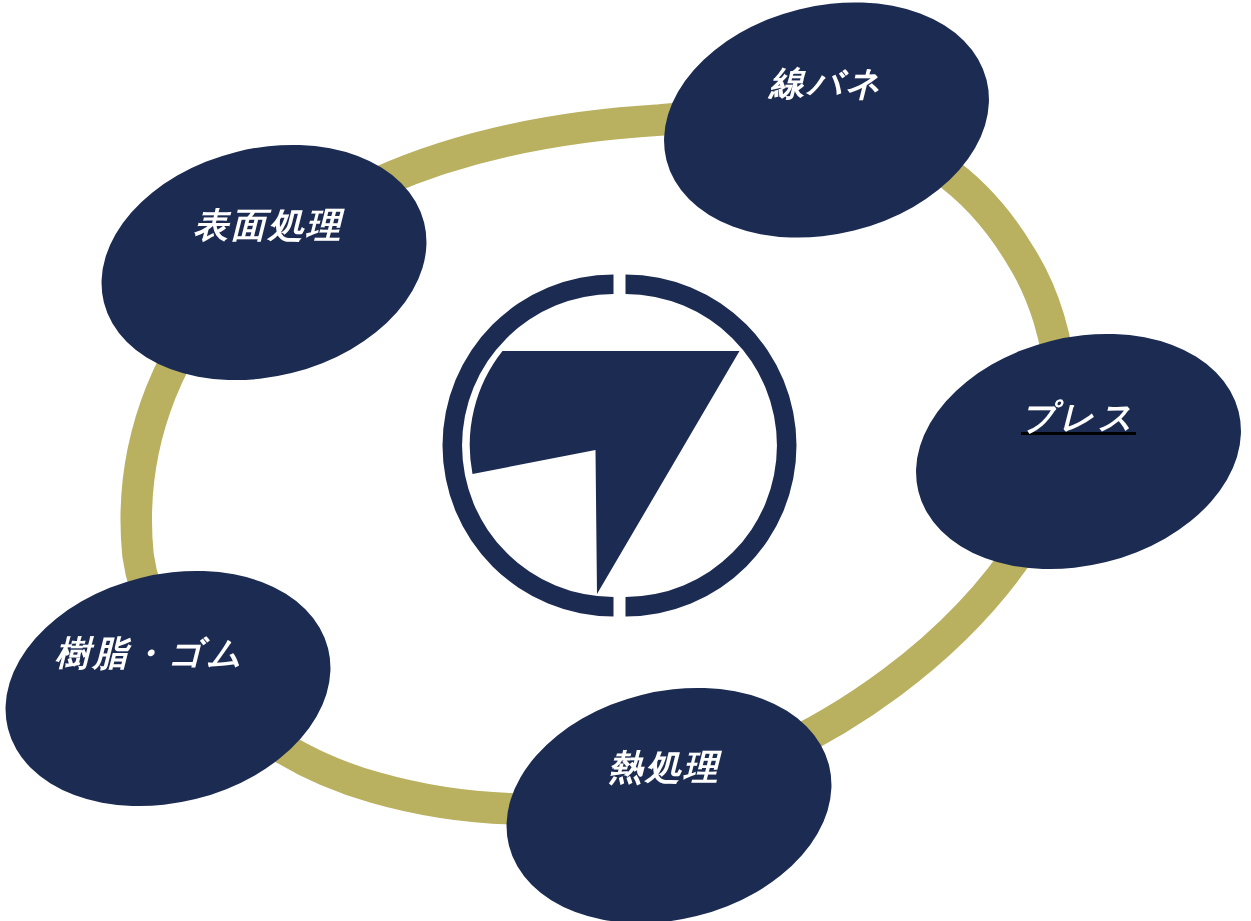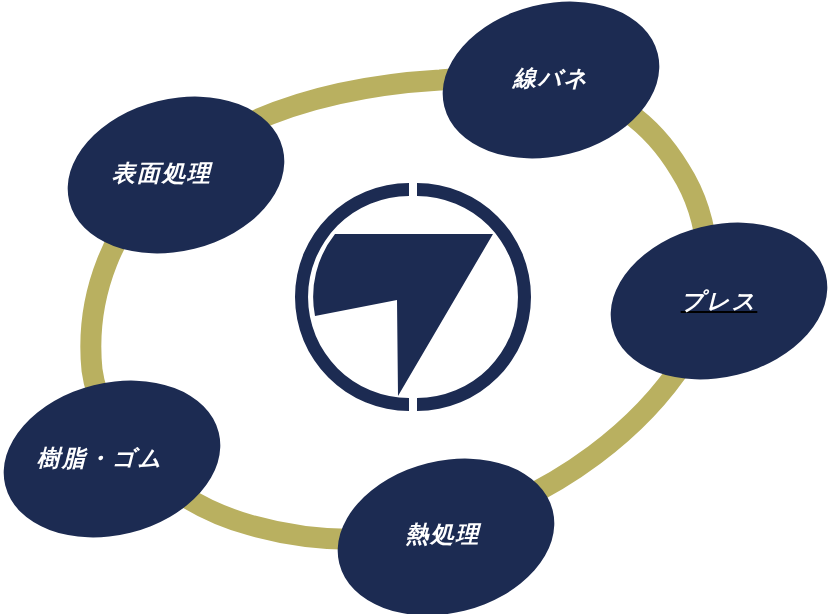--- a/index.html
+++ b/index.html
@@ -1,18 +1,18 @@
 <!DOCTYPE html>
 <html><head>
 <meta charset="utf-8">
 <style>
   html,body{margin:0;padding:0;background:#ffffff;}
   #stage{position:relative;width:834px;height:614px;overflow:hidden;background:#ffffff;}
   svg.layer{position:absolute;left:0;top:0;}
-  .node{position:absolute;display:flex;align-items:center;justify-content:center;}
+  .node{position:absolute;display:flex;align-items:flex-start;justify-content:center;}
   .node-label{color:#ffffff;font-family:"DejaVu Sans","Liberation Sans",sans-serif;font-weight:bold;font-size:23px;letter-spacing:2px;font-style:italic;white-space:nowrap;}
 </style>
 </head>
 <body>
 
 <div id="stage">
   <svg class="layer" width="834" height="614" viewBox="0 0 834 614">
     <path d="M 440 80 C 340 86, 250 110, 180 165 C 110 220, 85 300, 92 370 C 100 430, 160 500, 250 525 C 320 545, 400 545, 470 520 C 560 490, 640 430, 685 360 C 720 300, 712 220, 680 170 C 650 120, 610 95, 560 82 C 520 75, 480 76, 440 80 Z" fill="none" stroke="#b9b060" stroke-width="21"></path>
   </svg>
 
@@ -35,16 +35,16 @@
   </div>
   <div class="node" style="left:634px;top:263px;width:170px;height:76px;text-decoration:underline;">
     <span class="node-label">プレス</span>
   </div>
   <div class="node" style="left:358px;top:496px;width:170px;height:76px;">
     <span class="node-label">熱処理</span>
   </div>
   <div class="node" style="left:10px;top:420px;width:180px;height:76px;">
     <span class="node-label">樹脂・ゴム</span>
   </div>
-  <div class="node" style="left:77px;top:135px;width:170px;height:76px;">
+  <div class="node" style="left:94px;top:135px;width:170px;height:76px;">
     <span class="node-label">表面処理</span>
   </div>
 </div>
 
 </body></html>

